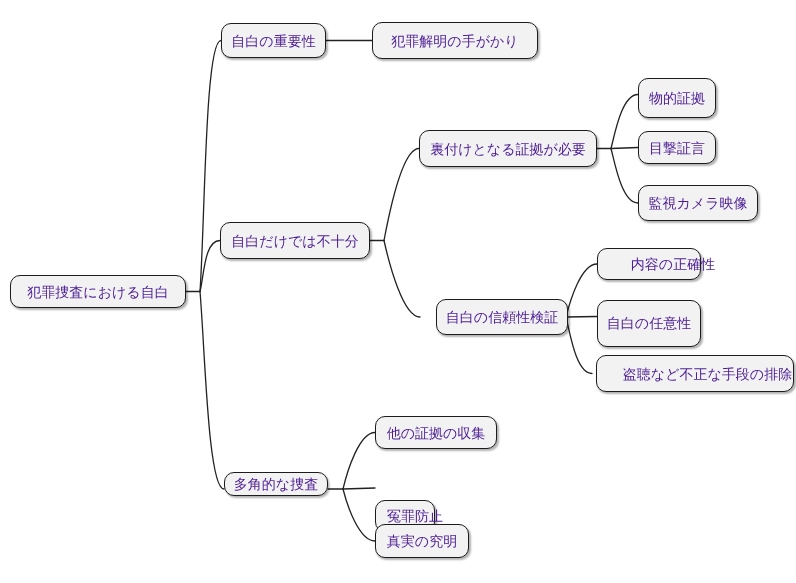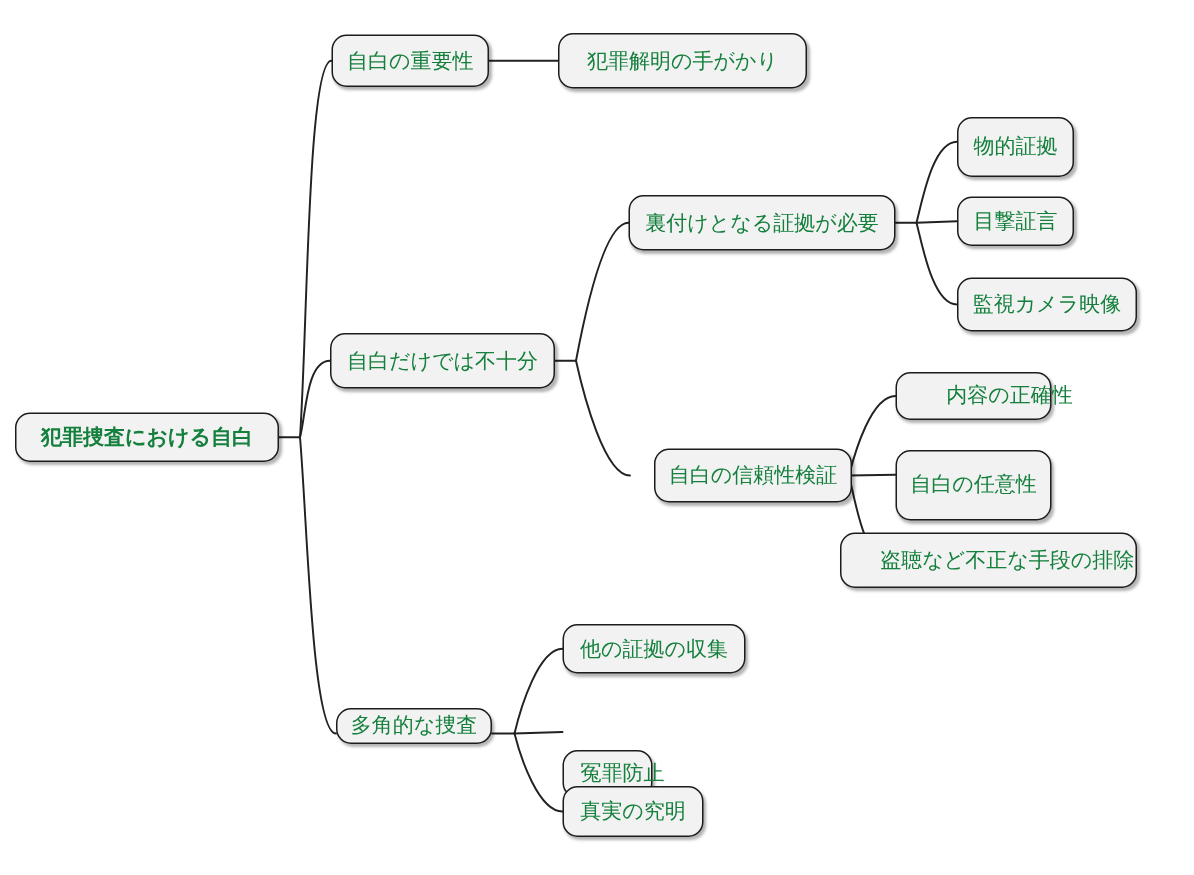--- a/index.html
+++ b/index.html
@@ -29,21 +29,21 @@
     position: absolute;
     display: flex;
     align-items: center;
     justify-content: center;
     box-sizing: border-box;
     background: #f2f2f2;
     border: 1.5px solid #1c1c1c;
     border-radius: 10px;
     box-shadow: 1.5px 2px 2px rgba(0,0,0,0.30);
     font-size: 14px;
-    color: #15803d;
+    color: #4c1d95;
     white-space: nowrap;
     line-height: 1;
   }
 </style>
 </head>
 <body>
 
 <div class="canvas">
 
   <svg class="edges" viewBox="0 0 796 583" aria-hidden="true">
@@ -64,21 +64,21 @@
     <path d="M611 148.5 L638 147.5"></path>
     <path d="M611 148.5 C615 164, 622 203, 638 203"></path>
     <path d="M566 317 C570 301, 581 264, 597 264"></path>
     <path d="M566 317 L597 316.5"></path>
     <path d="M566 317 C570 333, 576 373.5, 592 373.5"></path>
     <path d="M343 489 C347 472, 359 432.5, 375 432.5"></path>
     <path d="M343 489 L375 488"></path>
     <path d="M343 489 C347 505, 359 541, 375 541"></path>
   </svg>
 
-  <div class="node" style="left:10px; top:275px; width:176px; height:33px;font-weight:bold;">犯罪捜査における自白</div>
+  <div class="node" style="left:10px; top:275px; width:176px; height:33px;">犯罪捜査における自白</div>
 
   <div class="node" style="left:221px; top:23px; width:105px; height:35px;">自白の重要性</div>
 
   <div class="node" style="left:372px; top:22px; width:166px; height:37px;">犯罪解明の手がかり</div>
 
   <div class="node" style="left:220px; top:222px; width:150px; height:37px;">自白だけでは不十分</div>
 
   <div class="node" style="left:419px; top:130px; width:178px; height:37px;">裏付けとなる証拠が必要</div>
 
   <div class="node" style="left:638px; top:78px; width:78px; height:40px;">物的証拠</div>
@@ -86,21 +86,21 @@
   <div class="node" style="left:638px; top:131px; width:78px; height:33px;">目撃証言</div>
 
   <div class="node" style="left:638px; top:185px; width:120px; height:36px;">監視カメラ映像</div>
 
   <div class="node" style="left:420px; top:299px; width:132px; height:36px;margin-left:16px;">自白の信頼性検証</div>
 
   <div class="node" style="left:597px; top:248px; width:104px; height:32px;padding-left:48px;">内容の正確性</div>
 
   <div class="node" style="left:597px; top:300px; width:104px; height:47px;font-family:Liberation Serif, serif;">自白の任意性</div>
 
-  <div class="node" style="left:560px; top:355px; width:198px; height:37px;padding-left:25px;">盗聴など不正な手段の排除</div>
+  <div class="node" style="left:596px; top:355px; width:198px; height:37px;padding-left:25px;">盗聴など不正な手段の排除</div>
 
   <div class="node" style="left:224px; top:472px; width:104px; height:24px;">多角的な捜査</div>
 
   <div class="node" style="left:375px; top:416px; width:122px; height:33px;">他の証拠の収集</div>
 
   <div class="node" style="left:375px; top:500px; width:60px; height:32px;padding-left:20px;">冤罪防止</div>
 
   <div class="node" style="left:375px; top:524px; width:94px; height:34px;">真実の究明</div>
 
 </div>

